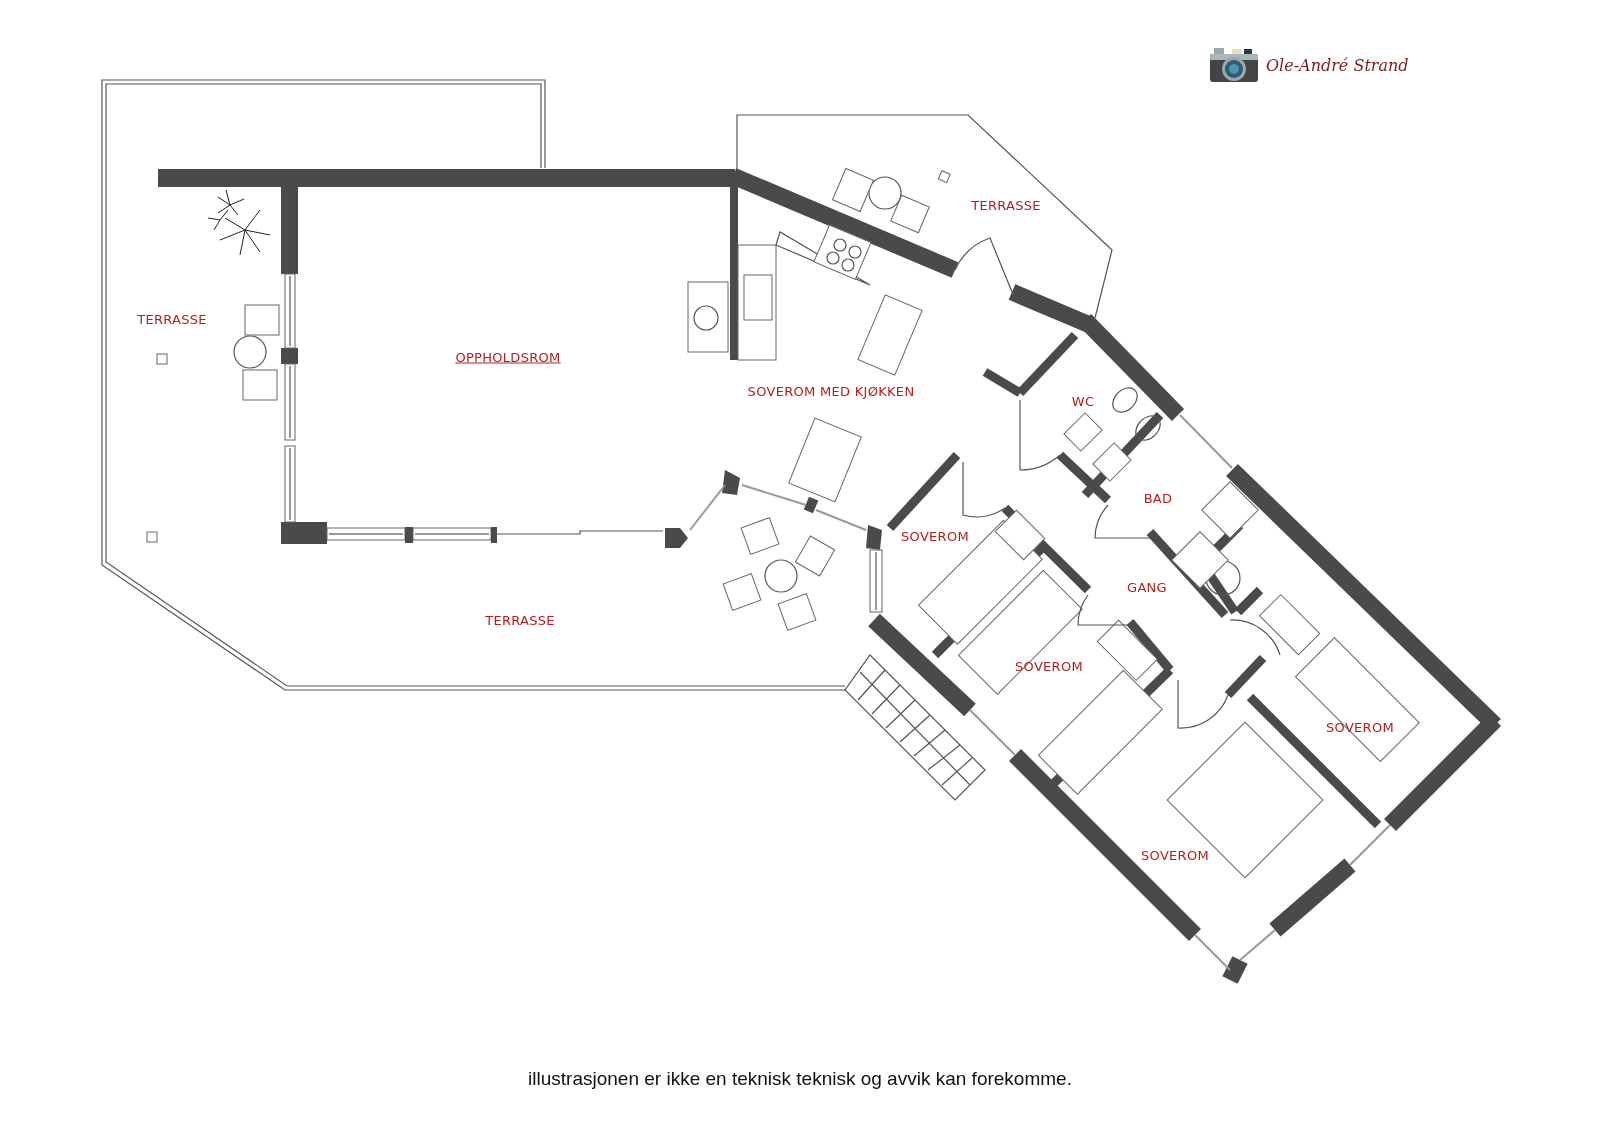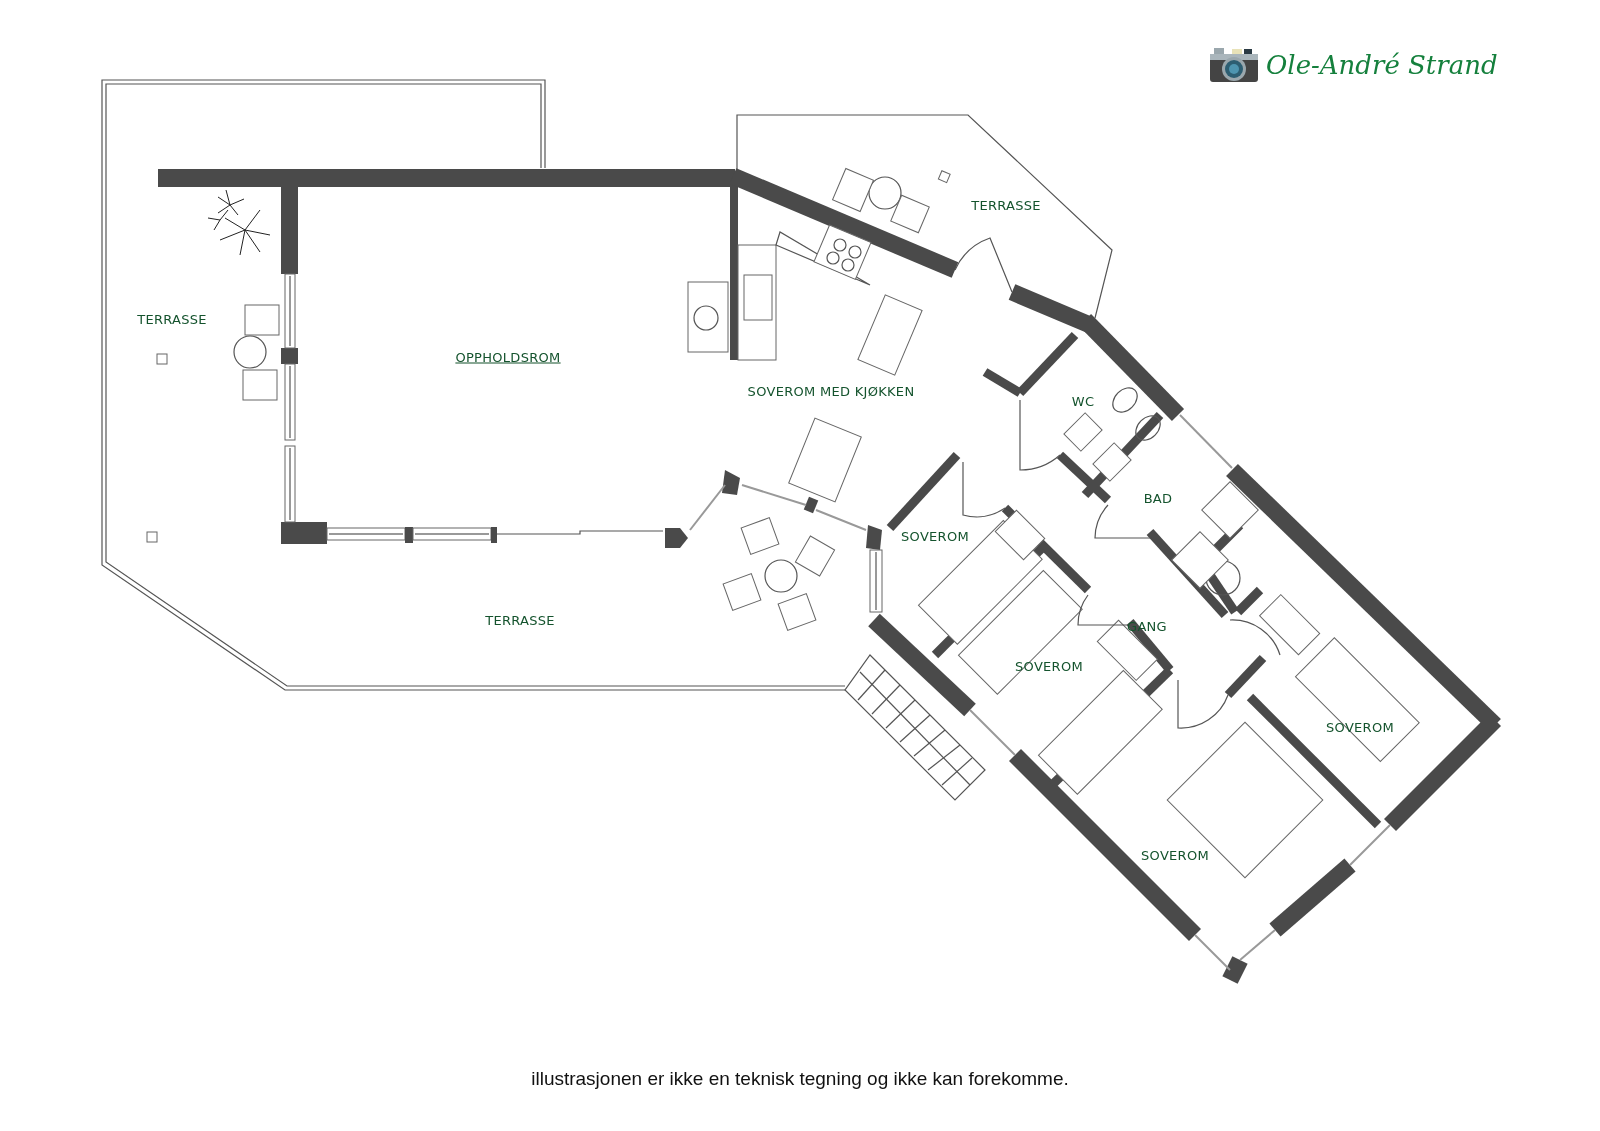--- a/index.html
+++ b/index.html
@@ -4,23 +4,23 @@
 <style>
   html, body { margin:0; padding:0; background:#ffffff; }
   body { width:1600px; height:1131px; position:relative; overflow:hidden; font-family:"DejaVu Sans", sans-serif; }
   #plan { position:absolute; left:0; top:0; width:1600px; height:1131px; }
   .wall { fill:#4a4a4a; stroke:none; }
   .wallline { stroke:#4a4a4a; stroke-linecap:butt; fill:none; }
   .thin { stroke:#555; stroke-width:1.2; fill:none; }
   .thin2 { stroke:#666; stroke-width:1; fill:#fff; }
   .win { stroke:#666; stroke-width:1; fill:#fff; }
   .wincore { stroke:#999; stroke-width:2; fill:none; }
-  .room-label { position:absolute; font-family:"DejaVu Sans", sans-serif; font-size:13px; color:#14532d; letter-spacing:0.3px; white-space:nowrap; transform:translate(-50%,-50%); }
+  .room-label { position:absolute; font-family:"DejaVu Sans", sans-serif; font-size:13px; color:#b91c1c; letter-spacing:0.3px; white-space:nowrap; transform:translate(-50%,-50%); }
   .brand { position:absolute; left:1210px; top:46px; display:flex; align-items:center; gap:8px; }
-  .brand-text { font-family:"DejaVu Serif", serif; font-style:italic; font-size:26px; color:#15803d; }
+  .brand-text { font-family:"DejaVu Serif", serif; font-style:italic; font-size:16px; color:#7f1d1d; }
   .disclaimer { position:absolute; left:0; width:1600px; top:1068px; text-align:center; font-family:"Liberation Sans", sans-serif; font-size:19px; color:#111; }
 </style>
 </head>
 <body>
 
 <svg id="plan" viewBox="0 0 1600 1131" xmlns="http://www.w3.org/2000/svg">
 
   <g>
     <polyline class="thin" points="545,168 545,80 102,80 102,565 285,690 845,690"></polyline>
     <polyline class="thin" points="541,168 541,84 106,84 106,562 287,686 845,686"></polyline>
@@ -182,33 +182,33 @@
   </g>
 </svg>
 
 <div class="room-label" style="left:172px; top:319px;">TERRASSE</div>
 <div class="room-label" style="left:508px; top:357px;text-decoration:underline;">OPPHOLDSROM</div>
 <div class="room-label" style="left:1006px; top:205px;">TERRASSE</div>
 <div class="room-label" style="left:831px; top:391px;">SOVEROM MED KJØKKEN</div>
 <div class="room-label" style="left:1083px; top:401px;">WC</div>
 <div class="room-label" style="left:1158px; top:498px;text-align:center;">BAD</div>
 <div class="room-label" style="left:935px; top:536px;">SOVEROM</div>
-<div class="room-label" style="left:1147px; top:626px;">GANG</div>
+<div class="room-label" style="left:1147px; top:587px;">GANG</div>
 <div class="room-label" style="left:1049px; top:666px;">SOVEROM</div>
 <div class="room-label" style="left:1360px; top:727px;">SOVEROM</div>
 <div class="room-label" style="left:1175px; top:855px;">SOVEROM</div>
 <div class="room-label" style="left:520px; top:620px;">TERRASSE</div>
 
 <div class="brand">
   <svg width="48" height="38" viewBox="0 0 48 38">
     <rect x="4" y="2" width="10" height="6" fill="#9aa7ad"></rect>
     <rect x="22" y="3" width="10" height="6" fill="#e8e2b8"></rect>
     <rect x="34" y="3" width="8" height="6" fill="#2a3a44"></rect>
     <rect x="0" y="8" width="48" height="28" rx="3" fill="#444"></rect>
     <rect x="0" y="8" width="48" height="6" fill="#aab6bc"></rect>
     <circle cx="24" cy="23" r="12" fill="#9aa7ad"></circle>
     <circle cx="24" cy="23" r="9" fill="#2d5e72"></circle>
     <circle cx="24" cy="23" r="5" fill="#4e95b0"></circle>
   </svg>
   <span class="brand-text">Ole-André Strand</span>
 </div>
 
-<div class="disclaimer">illustrasjonen er ikke en teknisk tegning og ikke kan forekomme.</div>
+<div class="disclaimer">illustrasjonen er ikke en teknisk teknisk og avvik kan forekomme.</div>
 
 </body></html>

